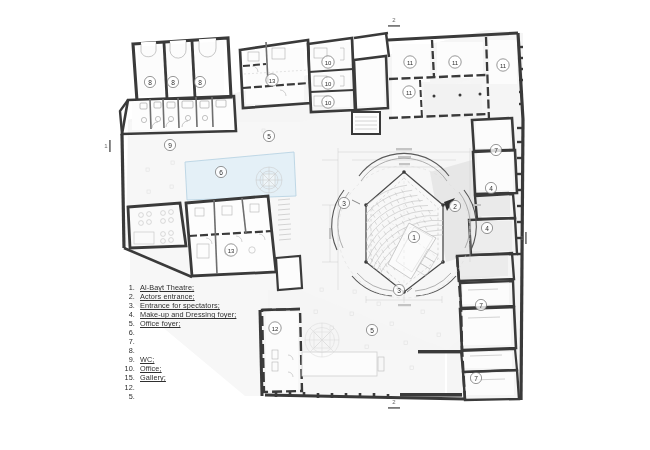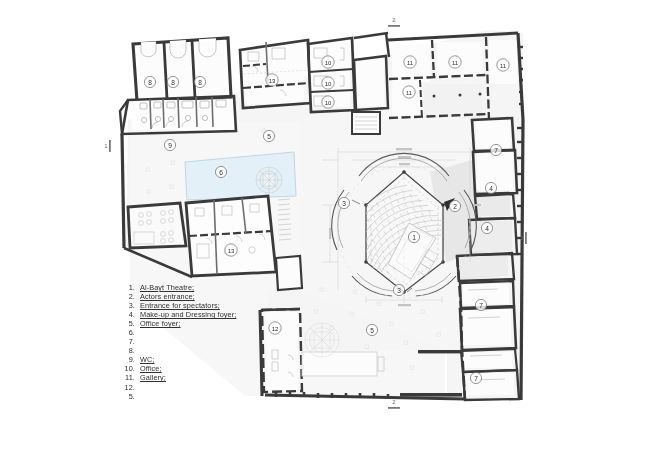--- a/index.html
+++ b/index.html
@@ -746,21 +746,21 @@
       </div>
       <div class="lrow">
         <span class="lnum">9.</span>
         <span class="ltxt">WC;</span>
       </div>
       <div class="lrow">
         <span class="lnum">10.</span>
         <span class="ltxt">Office;</span>
       </div>
       <div class="lrow">
-        <span class="lnum">11.</span>
+        <span class="lnum">15.</span>
         <span class="ltxt">Gallery;</span>
       </div>
       <div class="lrow">
         <span class="lnum">12.</span>
       </div>
       <div class="lrow">
         <span class="lnum">5.</span>
       </div>
     </div>
 

